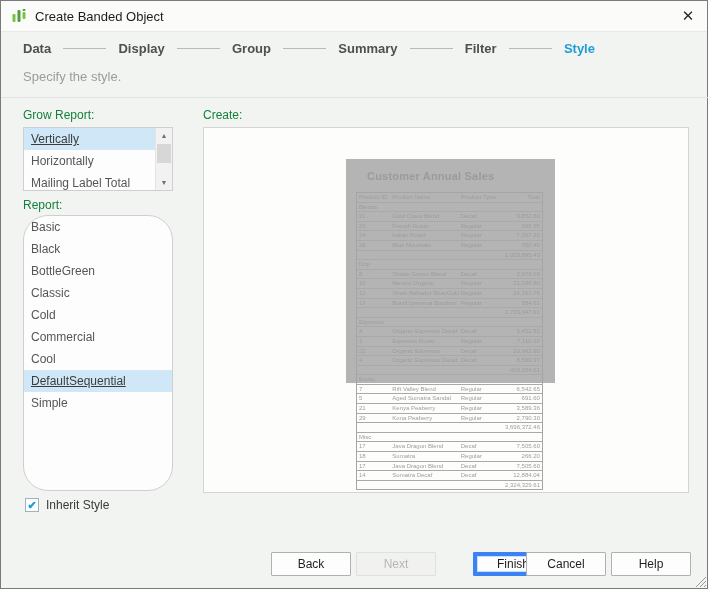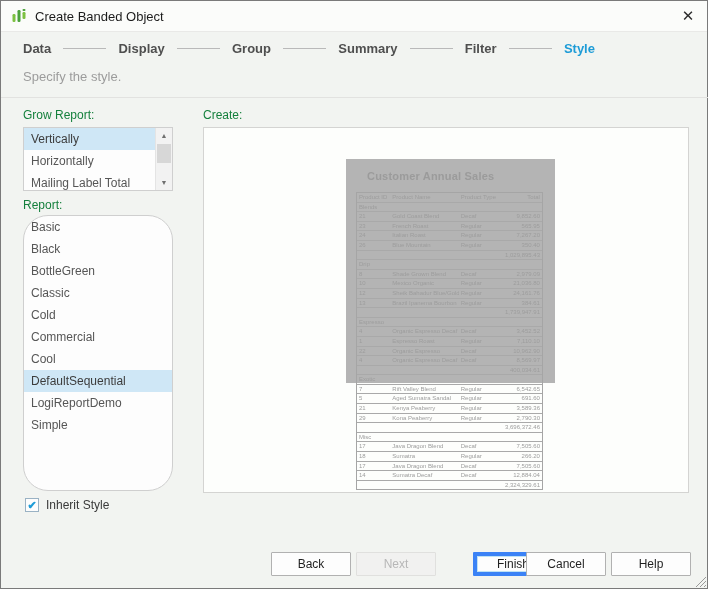--- a/index.html
+++ b/index.html
@@ -25,21 +25,21 @@
   .hsep{position:absolute;left:0;top:96px;width:708px;height:1px;background:#e2e2e0;}
 
   
   .field-label{position:absolute;font-size:12px;color:#15803d;}
 
   
   .listbox{position:absolute;background:#fdfdfd;border:1px solid #cfcfcf;box-sizing:border-box;overflow:hidden;}
   .grow-list{left:22px;top:126px;width:150px;height:64px;padding-right:17px;}
   .style-list{left:22px;top:214px;width:150px;height:276px;border-radius:25px;}
   .list-item{height:22px;line-height:22px;padding:0 7px;font-size:12px;color:#565656;white-space:nowrap;overflow:hidden;}
-  .list-item.selected{background:#cfe7f6;color:#3c3c3c;}
+  .list-item.selected{background:#cfe7f6;color:#3c3c3c;text-decoration:underline;}
 
   
   .vscroll{position:absolute;right:0;top:0;bottom:0;width:17px;background:#f2f2f2;border-left:1px solid #e4e4e4;box-sizing:border-box;}
   .scroll-arrow{position:absolute;left:0;width:16px;height:15px;font-size:7px;color:#6f6f6f;
                 display:flex;align-items:center;justify-content:center;}
   .scroll-up{top:0;}
   .scroll-down{bottom:0;}
   .scroll-thumb{position:absolute;left:1px;top:16px;width:14px;height:19px;background:#d7d7d7;}
 
   
@@ -122,21 +122,20 @@
 
   <div class="listbox style-list">
       <div class="list-item">Basic</div>
       <div class="list-item">Black</div>
       <div class="list-item">BottleGreen</div>
       <div class="list-item">Classic</div>
       <div class="list-item">Cold</div>
       <div class="list-item">Commercial</div>
       <div class="list-item">Cool</div>
       <div class="list-item selected">DefaultSequential</div>
-      <div class="list-item">LogiReportDemo</div>
       <div class="list-item">Simple</div>
     </div>
 
   <div class="checkbox-row">
     <span class="checkbox">✔</span>
     <span class="checkbox-label">Inherit Style</span>
   </div>
 
   <div class="field-label" style="left:202px;top:107px;">Create:</div>
 

